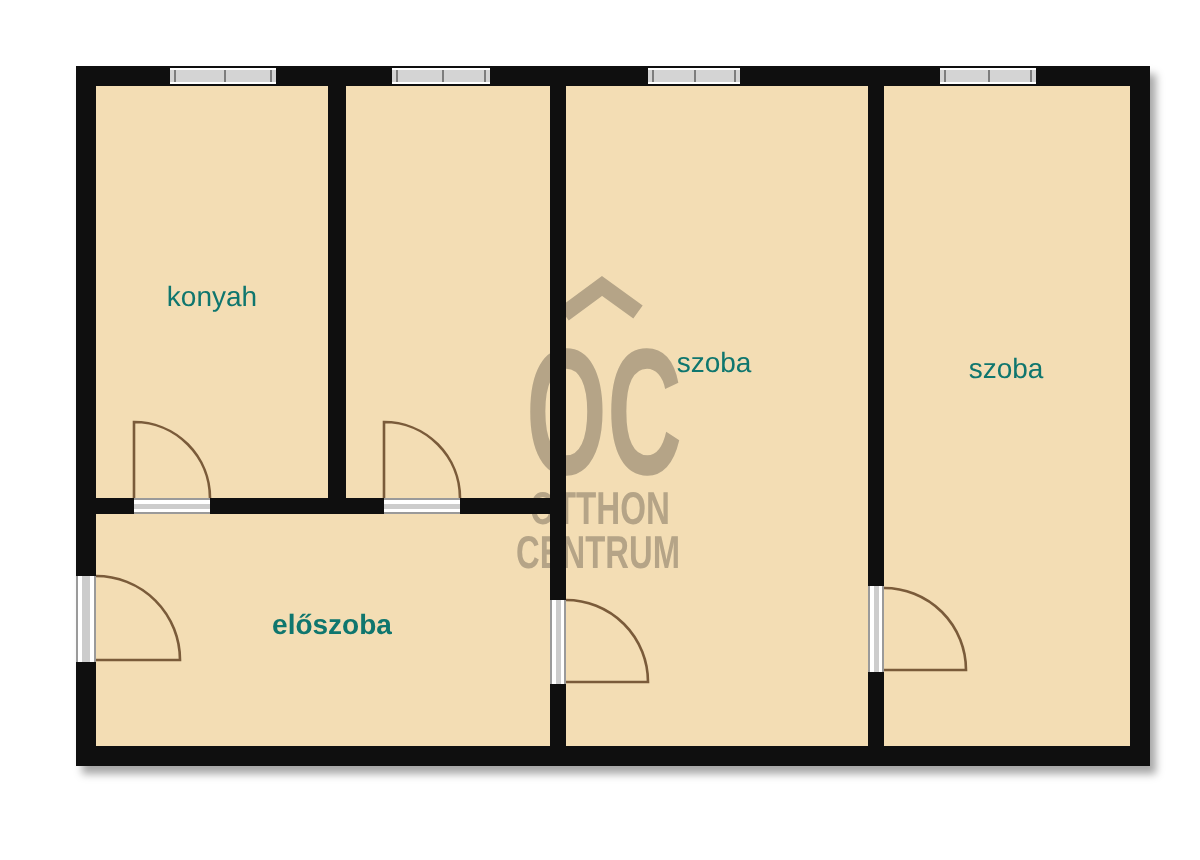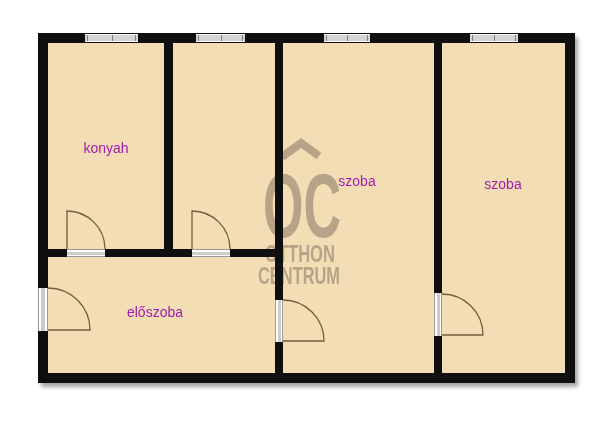--- a/index.html
+++ b/index.html
@@ -68,21 +68,21 @@
     position: absolute;
     left: 0; top: 0;
     width: 537px; height: 350px;
     z-index: 4;
     pointer-events: none;
   }
   .room-label {
     position: absolute;
     transform: translate(-50%, -50%);
     font-size: 14px;
-    color: #a21caf;
+    color: #0f766e;
     white-space: nowrap;
     z-index: 5;
   }
   #watermark-svg {
     position: absolute;
     left: 215px; top: 100px;
     width: 140px; height: 190px;
     z-index: 1;
     opacity: 0.92;
   }
@@ -154,15 +154,15 @@
       <path d="M 154 216 L 154 178 A 38 38 0 0 1 192 216"></path>
       <path d="M 10 297 L 52 297 A 42 42 0 0 0 10 255"></path>
       <path d="M 245 308 L 286 308 A 41 41 0 0 0 245 267"></path>
       <path d="M 404 302 L 445 302 A 41 41 0 0 0 404 261"></path>
     </g>
   </svg>
 
   <div class="room-label" style="left:68px;top:115px;">konyah</div>
   <div class="room-label" style="left:319px;top:148px;">szoba</div>
   <div class="room-label" style="left:465px;top:151px;">szoba</div>
-  <div class="room-label" style="left:117px;top:279px;">előszoba</div>
+  <div class="room-label" style="left:128px;top:279px;font-weight:bold;">előszoba</div>
 
 </div>
 
 </body></html>

